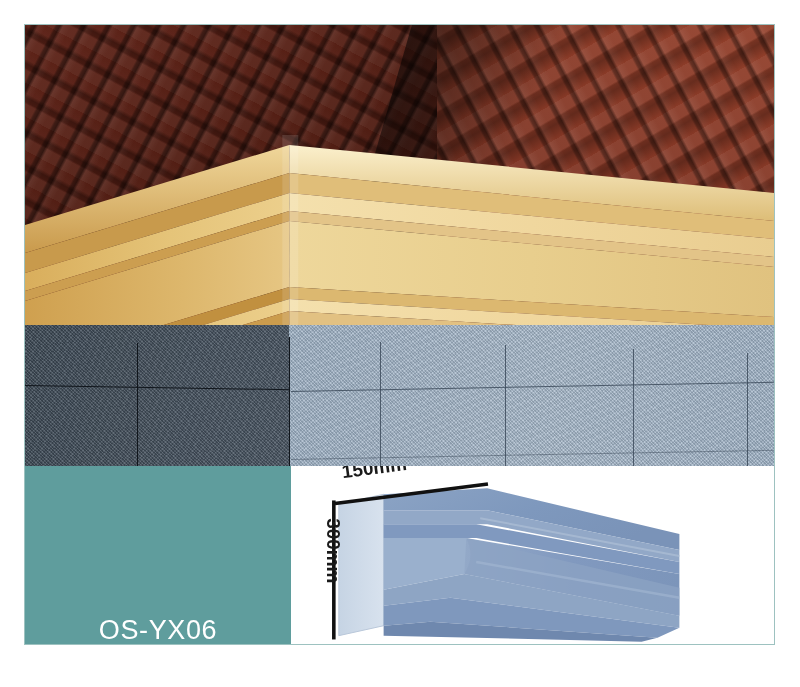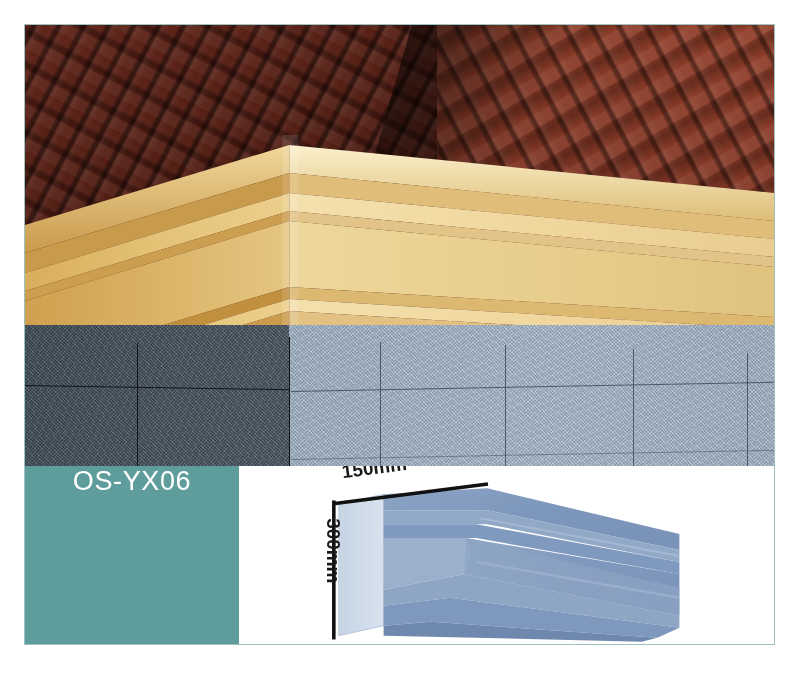--- a/index.html
+++ b/index.html
@@ -63,22 +63,22 @@
       repeating-linear-gradient(47deg, rgba(255,255,255,.16) 0 1px, rgba(0,0,0,.08) 1px 2.4px),
       repeating-linear-gradient(137deg, rgba(255,255,255,.12) 0 1px, rgba(0,0,0,.07) 1px 2.6px),
       linear-gradient(95deg,#9cb0c4 0%,#a5b7c9 55%,#9db1c5 100%);}
   .grout{position:absolute;background:#11161c;}
   .grout.v{width:1.3px;}
   .grout.h{height:1.3px;}
   .grout.light{background:#3d4b5c;opacity:.85;}
 
   
   #bottom{position:absolute;left:0;top:441px;width:100%;height:180px;}
-  #label-block{position:absolute;left:0;top:0;width:214px;height:100%;
-    background:#5f9d9d;display:flex;align-items:flex-start;justify-content:center;}
+  #label-block{position:absolute;left:0;top:0;width:266px;height:100%;
+    background:#5f9d9d;display:flex;align-items:flex-end;justify-content:center;}
   #label-text{color:#ffffff;font-size:27px;letter-spacing:.6px;}
   #diagram-panel{position:absolute;left:266px;right:0;top:0;height:100%;
     background:#ffffff;}
   #diagram-svg{position:absolute;left:0;top:0;width:100%;height:100%;}
 
   .dimlbl{font-family:"Liberation Sans","DejaVu Sans",sans-serif;
           font-size:19px;font-weight:700;fill:#1a1a1a;}
 </style>
 </head>
 <body>

